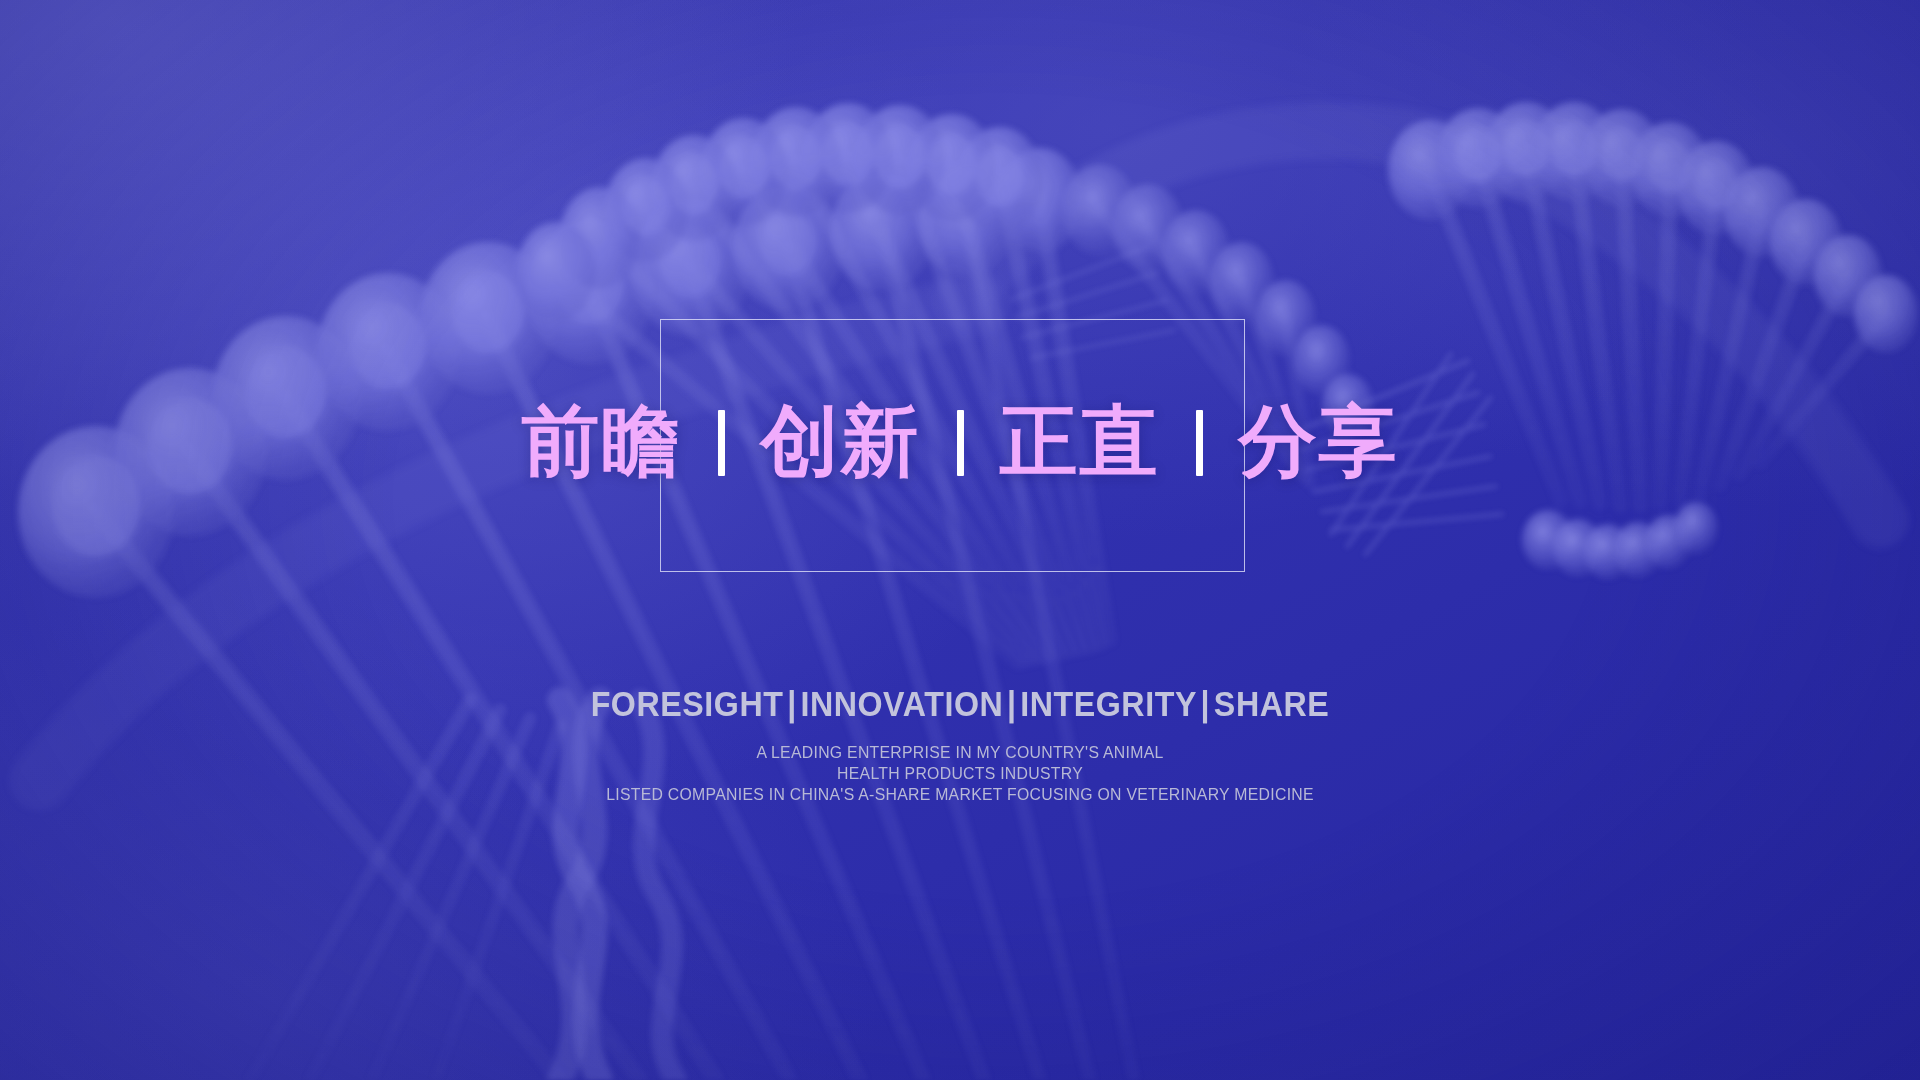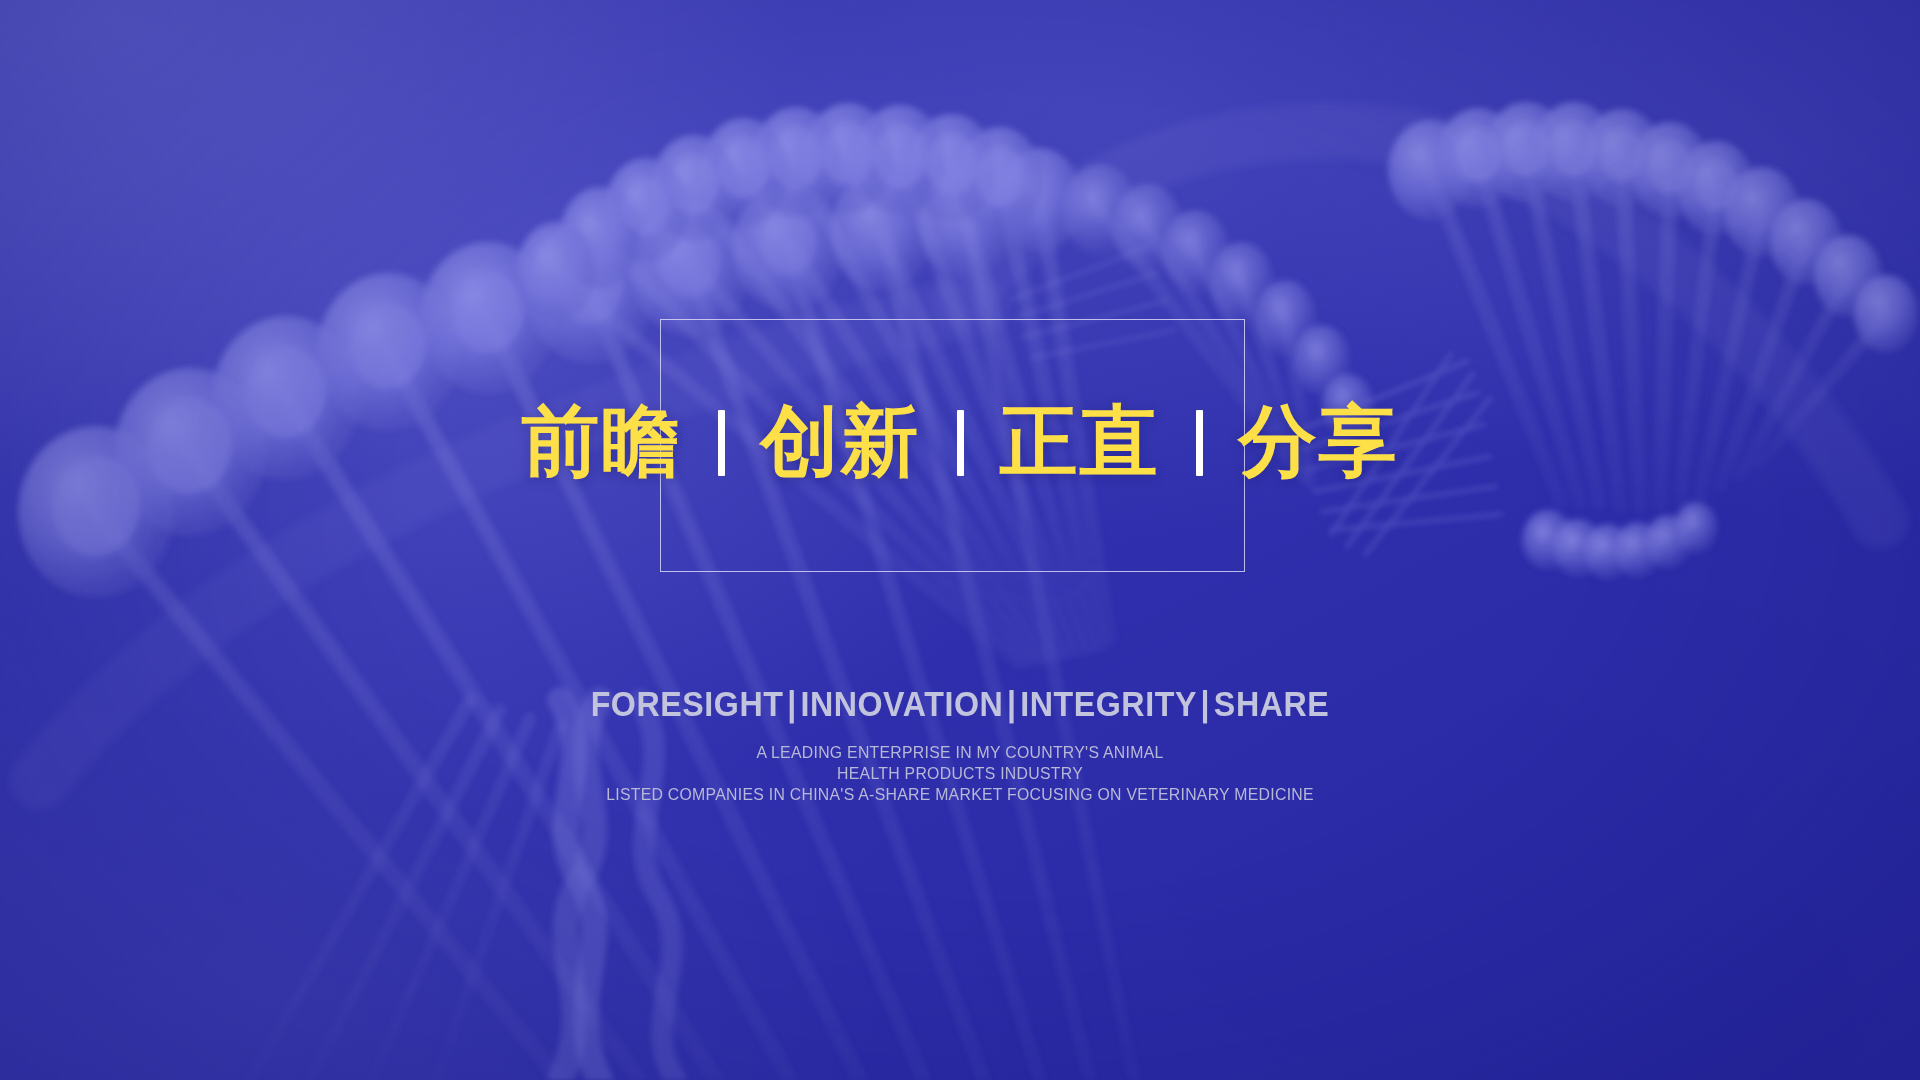--- a/index.html
+++ b/index.html
@@ -52,21 +52,21 @@
     width:585px; height:253px;
     border:1.6px solid rgba(228,230,250,0.78);
   }
 
   .headline{
     position:absolute;
     left:0; top:395px;
     width:1920px;
     text-align:center;
     white-space:nowrap;
-    color:#fde047;
+    color:#f0abfc;
     font-family:"Liberation Sans", "DejaVu Sans", sans-serif;
     font-weight:700;
     font-size:78px;
     line-height:92px;
     letter-spacing:2px;
     text-shadow:0 2px 12px rgba(16,16,90,0.30);
   }
   .headline .word{ display:inline-block; }
   .headline .sep{
     display:inline-block;

